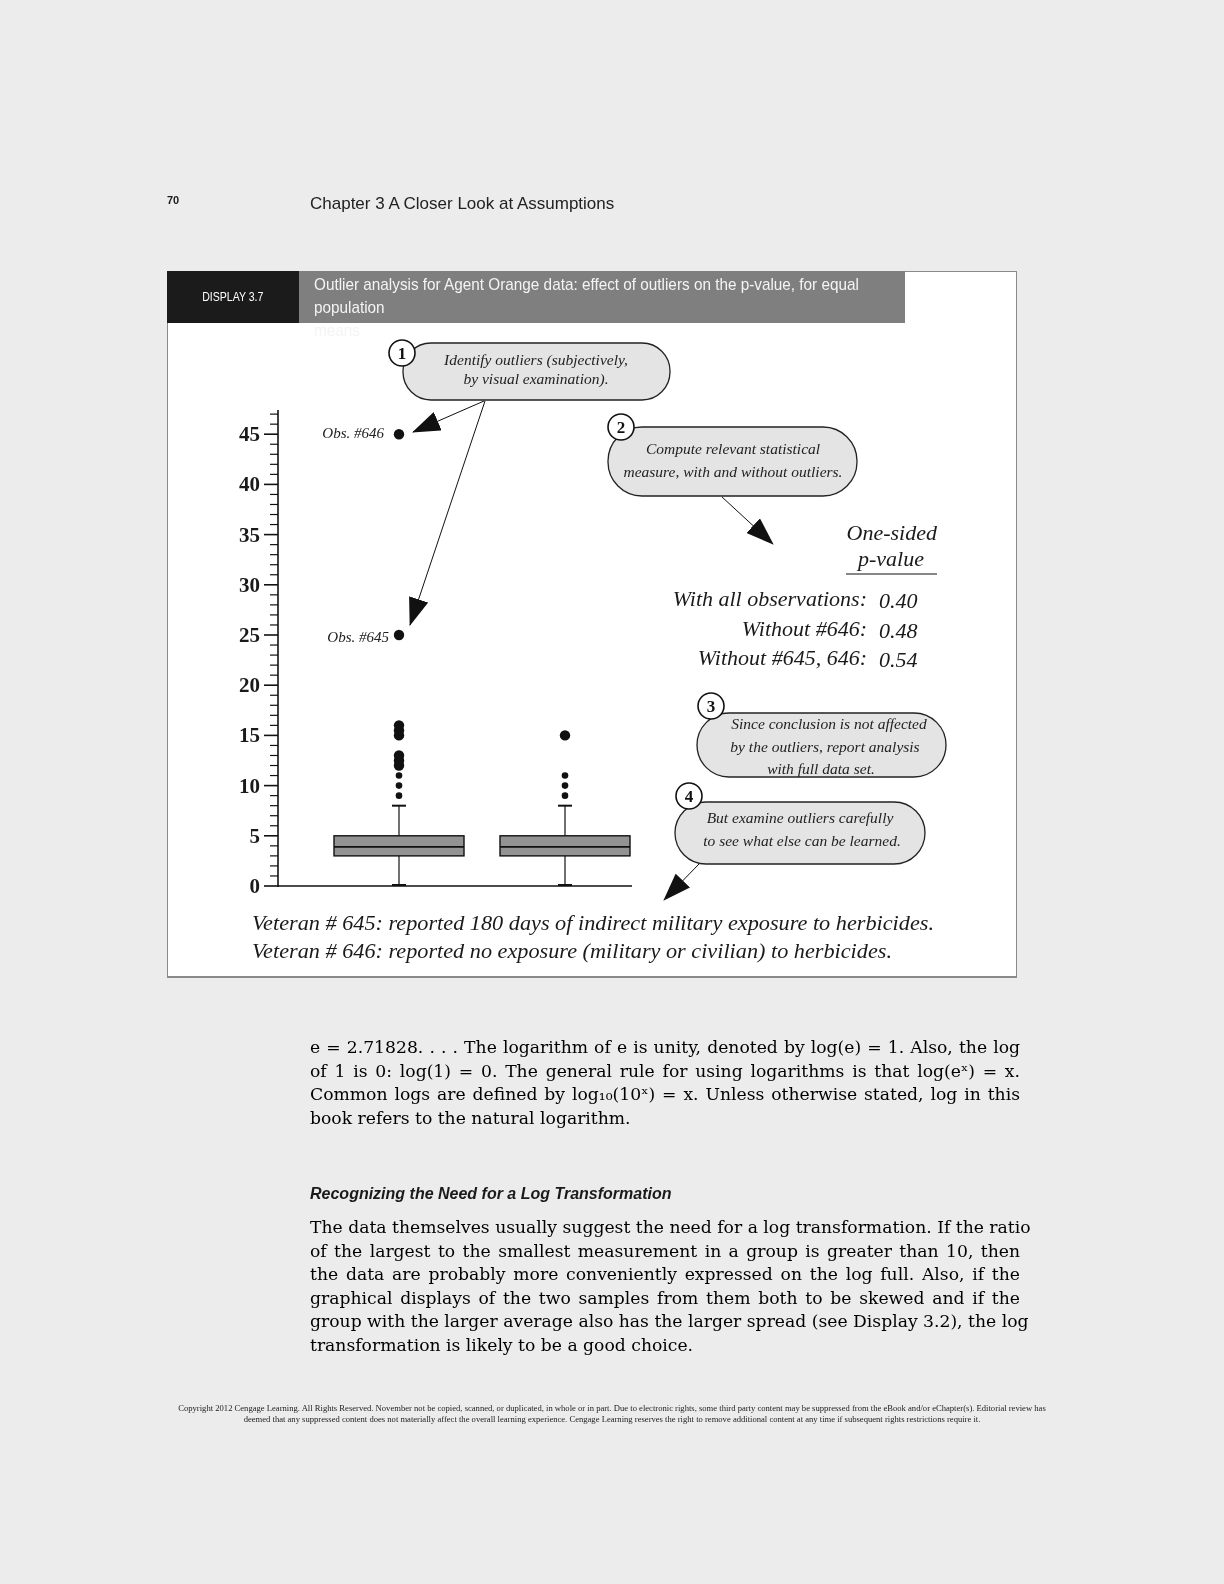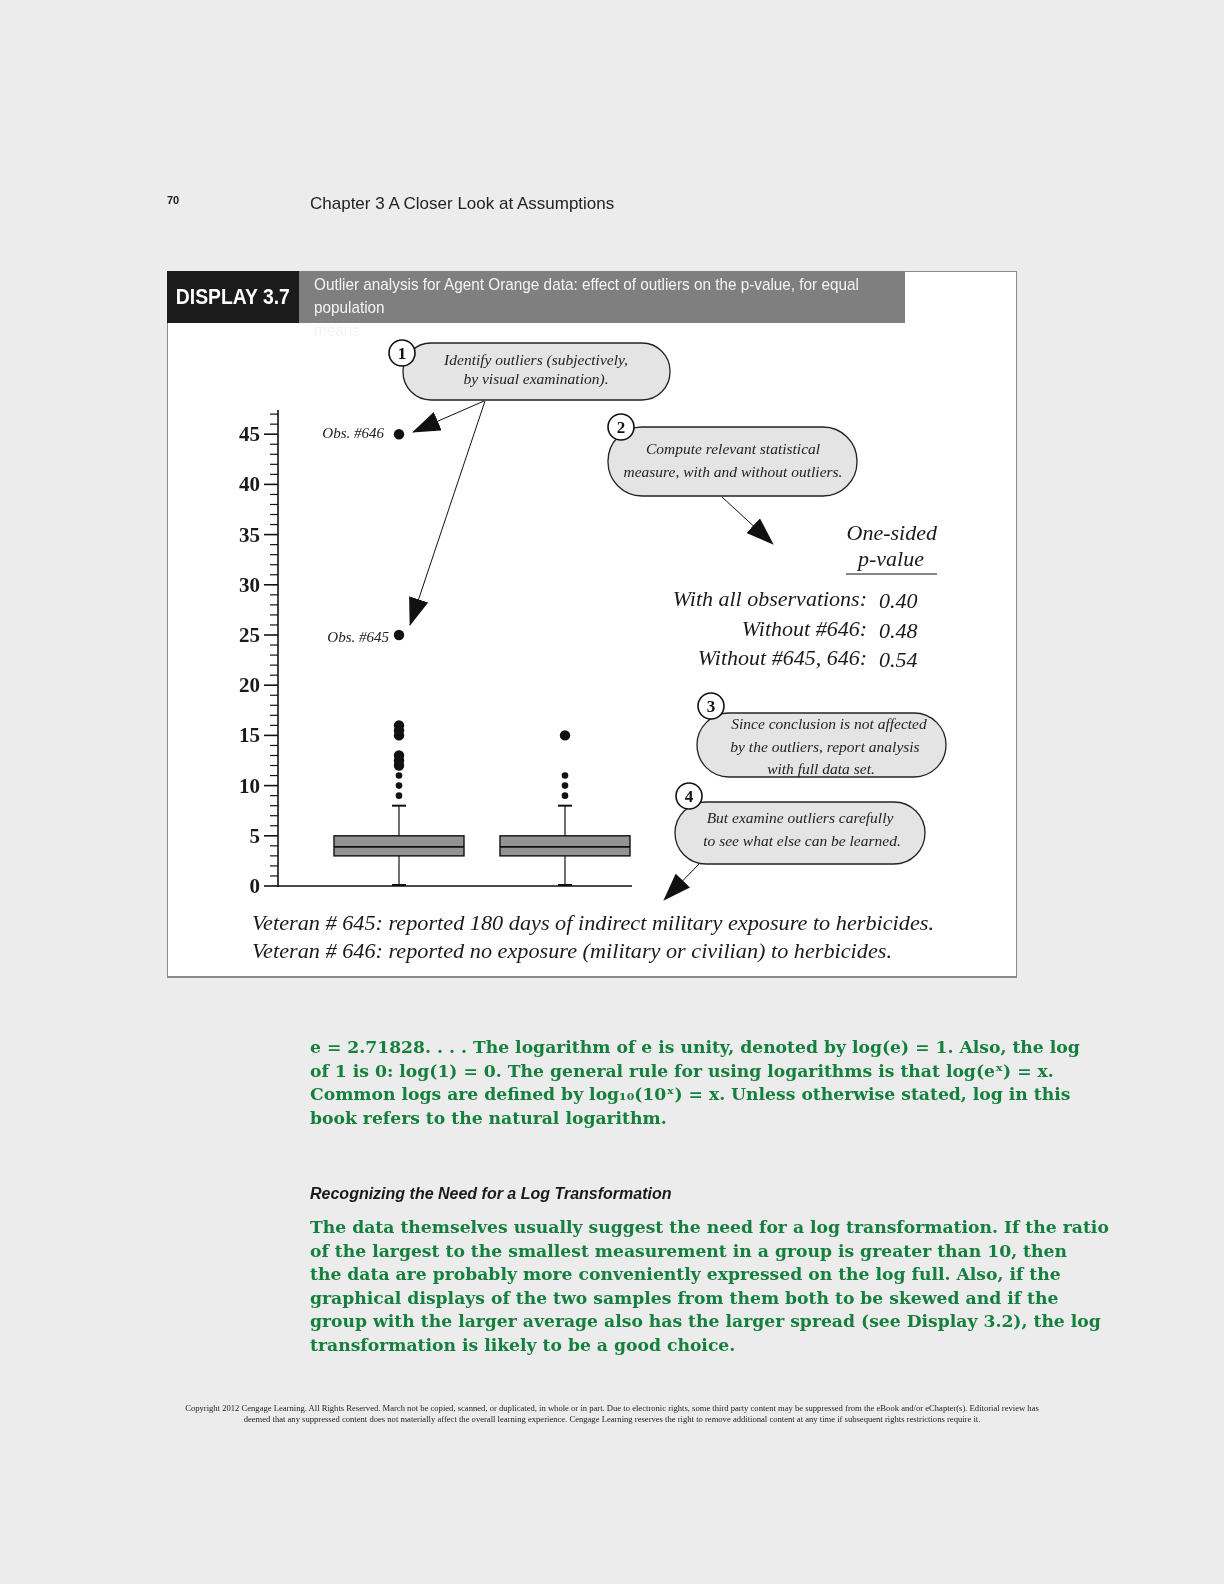--- a/index.html
+++ b/index.html
@@ -1,26 +1,26 @@
 <!DOCTYPE html>
 <html><head>
 <meta charset="utf-8">
 <style>
   html, body { margin:0; padding:0; }
   body { width:1224px; height:1584px; background:#ececec; position:relative; overflow:hidden; font-family:"Liberation Sans", sans-serif; color:#1a1a1a; }
   .abs { position:absolute; }
   .page-num { left:167px; top:194px; font-weight:bold; font-size:11px; font-family:"Liberation Sans", sans-serif; }
   .running-head { left:310px; top:194px; font-size:17px; font-family:Liberation Sans, sans-serif; color:#222; }
   .display-box { left:167px; top:271px; width:850px; height:707px; background:#fff; border:1px solid #8a8a8a; box-sizing:border-box; border-bottom:2px solid #8a8a8a; }
-  .display-label { left:167px; top:271px; width:132px; height:52px; background:#1b1b1b; color:#fff; font-weight:bold; font-size:22px; display:flex; align-items:center; justify-content:center; font-family:"Liberation Sans", sans-serif; letter-spacing:0px; transform-origin:center; }
+  .display-label { left:167px; top:271px; width:132px; height:52px; background:#1b1b1b; color:#fff; font-weight:normal; font-size:12px; display:flex; align-items:center; justify-content:center; font-family:"Liberation Sans", sans-serif; letter-spacing:0px; transform-origin:center; }
   .display-label span { display:inline-block; transform:scaleX(0.88); }
   .display-caption { left:299px; top:271px; width:606px; height:52px; background:#7f7f7f; color:#f4f4f4; font-size:17px; line-height:23px; padding:2px 10px 0 15px; box-sizing:border-box; font-family:"Liberation Sans", sans-serif; }
   .display-caption .cap-inner { display:inline-block; transform:scaleX(0.9); transform-origin:left top; width:111%; }
   .figure-svg { left:167px; top:323px; }
-  .body-text { font-family:"DejaVu Serif", serif; font-size:17.2px; line-height:23.6px; color:#15803d; text-align:justify;font-weight:bold; }
+  .body-text { font-family:"DejaVu Serif", serif; font-size:17.2px; line-height:23.6px; color:#000000; text-align:justify; }
   .para1 { left:310px; top:1036px; width:710px; }
   .section-head { left:310px; top:1185px; font-family:"Liberation Sans", sans-serif; font-weight:bold; font-style:italic; font-size:16px; color:#1a1a1a; }
   .para2 { left:310px; top:1216px; width:710px; }
   .para1 .line, .para2 .line { display:block; text-align:justify; text-align-last:justify; white-space:nowrap; }
   .para1 .line.last, .para2 .line.last { text-align-last:left; }
   .copyright { left:110px; top:1403px; width:1004px; font-family:"Liberation Serif", serif; font-size:8.6px; line-height:11px; text-align:center; color:#222; }
 </style>
 </head>
 <body>
 
@@ -218,15 +218,15 @@
 <div class="abs body-text para2">
   <span class="line">The data themselves usually suggest the need for a log transformation. If the ratio</span>
   <span class="line">of the largest to the smallest measurement in a group is greater than 10, then</span>
   <span class="line">the data are probably more conveniently expressed on the log full. Also, if the</span>
   <span class="line">graphical displays of the two samples from them both to be skewed and if the</span>
   <span class="line">group with the larger average also has the larger spread (see Display 3.2), the log</span>
   <span class="line last">transformation is likely to be a good choice.</span>
 </div>
 
 <div class="abs copyright">
-  <div>Copyright 2012 Cengage Learning. All Rights Reserved. March not be copied, scanned, or duplicated, in whole or in part. Due to electronic rights, some third party content may be suppressed from the eBook and/or eChapter(s). Editorial review has</div>
+  <div>Copyright 2012 Cengage Learning. All Rights Reserved. November not be copied, scanned, or duplicated, in whole or in part. Due to electronic rights, some third party content may be suppressed from the eBook and/or eChapter(s). Editorial review has</div>
   <div>deemed that any suppressed content does not materially affect the overall learning experience. Cengage Learning reserves the right to remove additional content at any time if subsequent rights restrictions require it.</div>
 </div>
 
 </body></html>

